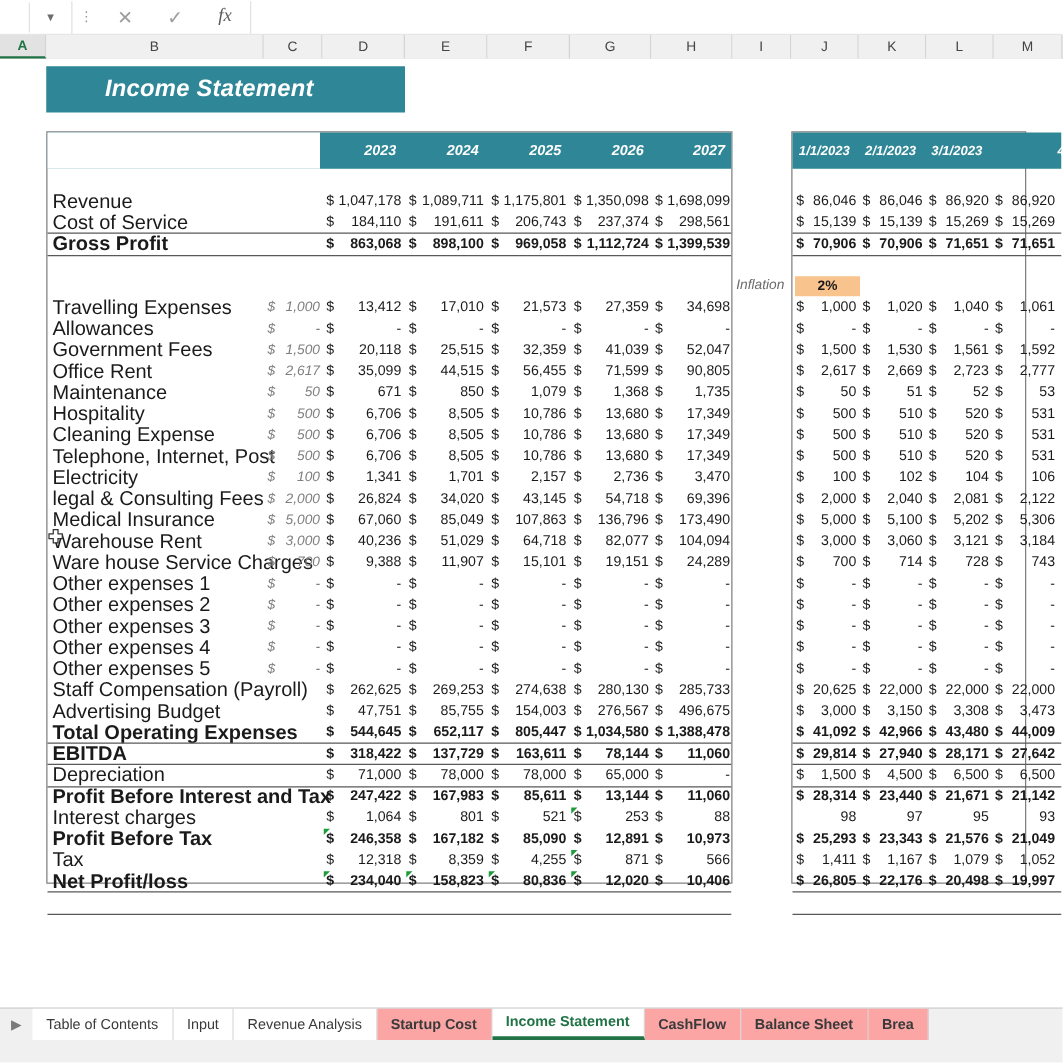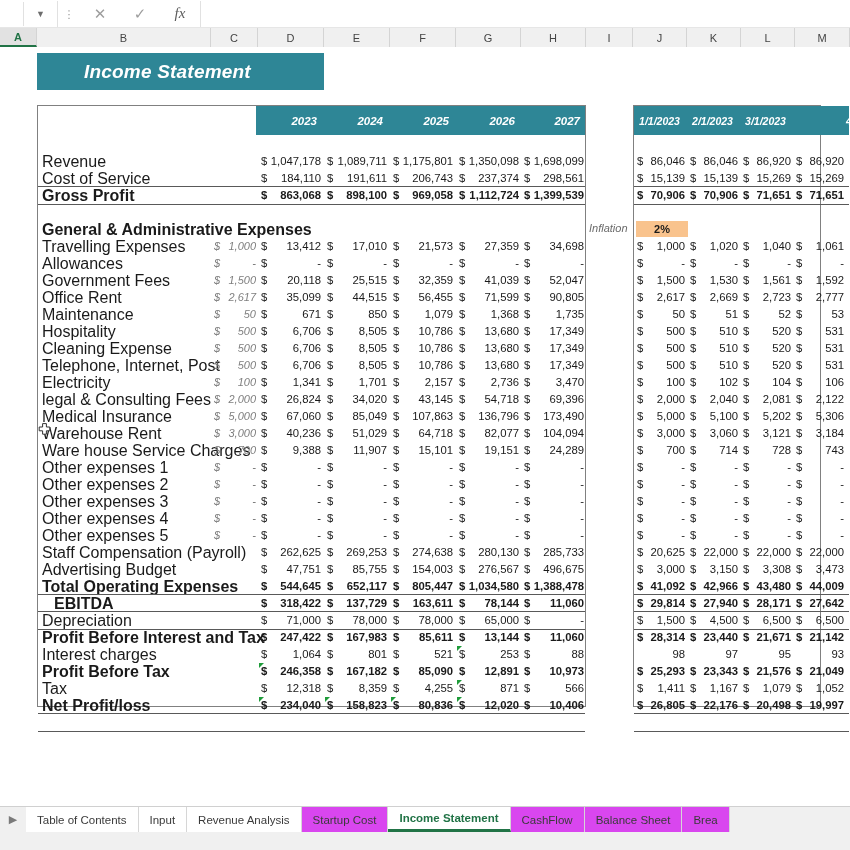--- a/index.html
+++ b/index.html
@@ -147,21 +147,21 @@
   }
   #tab-nav {
     width: 26px; display: flex; align-items: center; justify-content: center;
     color: #7a7a7a; font-size: 11px;
   }
   .tab {
     display: flex; align-items: center; padding: 0 11px;
     font-size: 11.5px; color: #3a3a3a; white-space: nowrap;
     border-right: 1px solid #d6d6d6; background: #f0f0f0;
   }
-  .tab.plain { background: #d946ef; }
+  .tab.plain { background: #fca5a5; font-weight: bold; }
   .tab.white { background: #ffffff; }
   .tab.active {
     background: #ffffff; color: #217346; font-weight: bold;
     border-bottom: 3px solid #217346; border-right: 1px solid #d6d6d6;
   }
   #tabbar-bottom {
     position: absolute; left: 0; top: 832px; width: 850px; height: 18px;
     background: #f0f0f0;
   }
   #statusbar-strip {
@@ -206,21 +206,20 @@
   </div>
 
   <div class="tbl-frame" id="left-frame">
     <div class="hdr-band" id="left-hdr"></div>
     <div id="left-hdr-white"></div>
   <div class="hdr-cell" style="left: 221px; width: 65px;">2023</div>
       <div class="hdr-cell" style="left: 287px; width: 65px;">2024</div>
       <div class="hdr-cell" style="left: 353px; width: 65px;">2025</div>
       <div class="hdr-cell" style="left: 419px; width: 65px;">2026</div>
       <div class="hdr-cell" style="left: 484px; width: 65px;">2027</div>
-      <div class="label bold" style="left: 4px; top: 115px;">General &amp; Administrative Expenses</div>
       <div class="label" style="left: 4px; top: 47px;">Revenue</div>
       <div class="num-cell" style="left: 221px; width: 65px; top: 47px;">
         <span class="cur">$</span>
         <span class="num">1,047,178</span>
       </div>
       <div class="num-cell" style="left: 287px; width: 65px; top: 47px;">
         <span class="cur">$</span>
         <span class="num">1,089,711</span>
       </div>
       <div class="num-cell" style="left: 353px; width: 65px; top: 47px;">
@@ -783,21 +782,21 @@
         <span class="num">805,447</span>
       </div>
       <div class="num-cell b" style="left: 419px; width: 65px; top: 472px;">
         <span class="cur">$</span>
         <span class="num">1,034,580</span>
       </div>
       <div class="num-cell b" style="left: 484px; width: 65px; top: 472px;">
         <span class="cur">$</span>
         <span class="num">1,388,478</span>
       </div>
-      <div class="label bold" style="left: 16px; top: 489px;">EBITDA</div>
+      <div class="label bold" style="left: 4px; top: 489px;">EBITDA</div>
       <div class="num-cell b" style="left: 221px; width: 65px; top: 489px;">
         <span class="cur">$</span>
         <span class="num">318,422</span>
       </div>
       <div class="num-cell b" style="left: 287px; width: 65px; top: 489px;">
         <span class="cur">$</span>
         <span class="num">137,729</span>
       </div>
       <div class="num-cell b" style="left: 353px; width: 65px; top: 489px;">
         <span class="cur">$</span>

